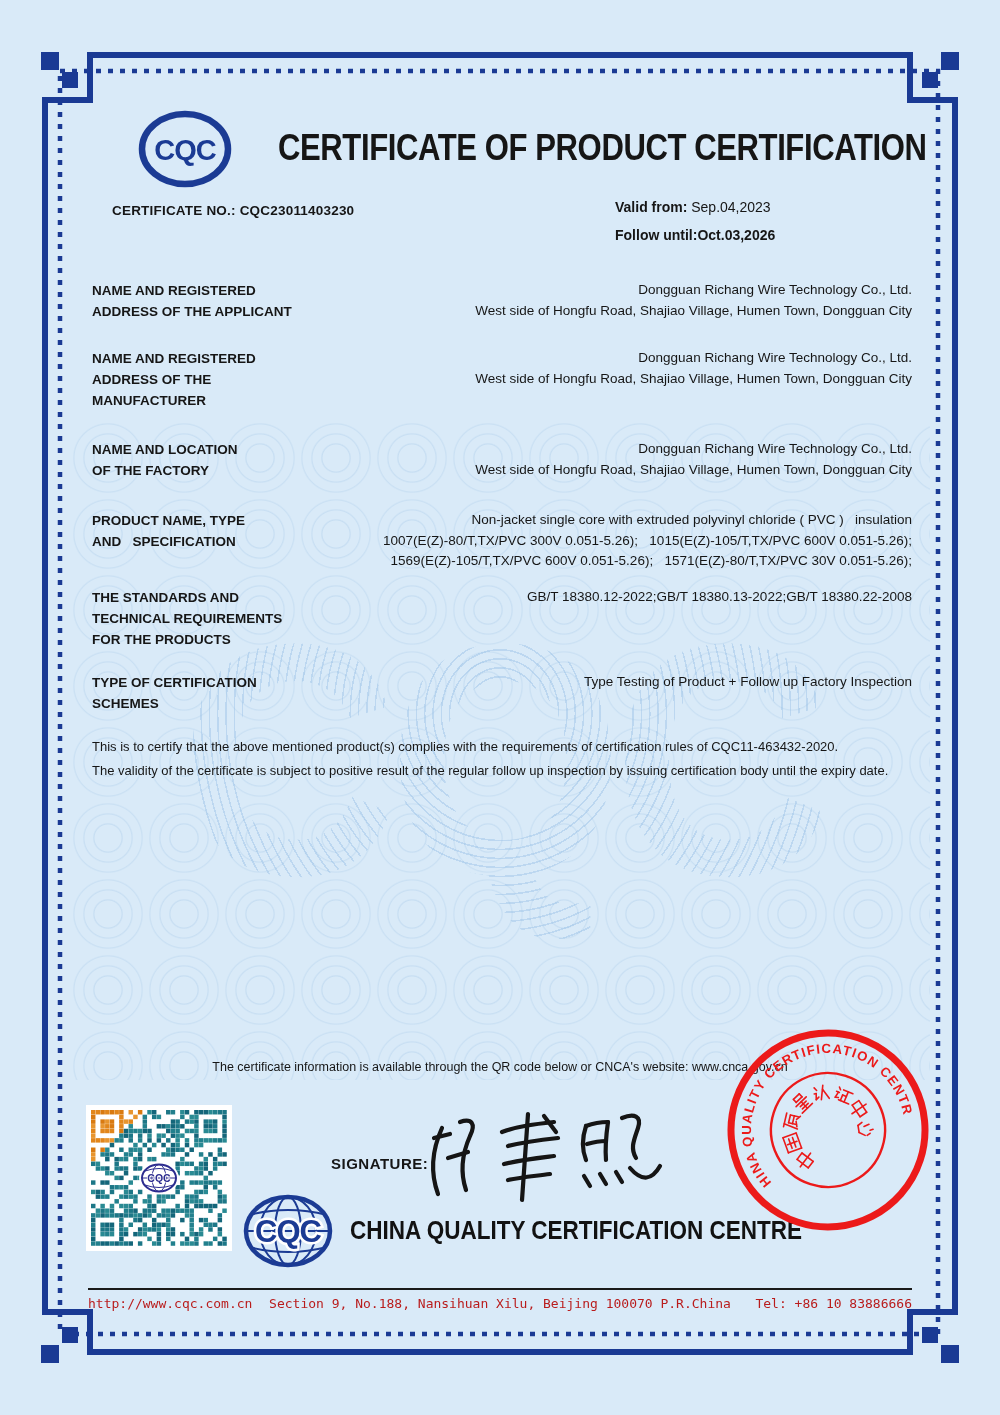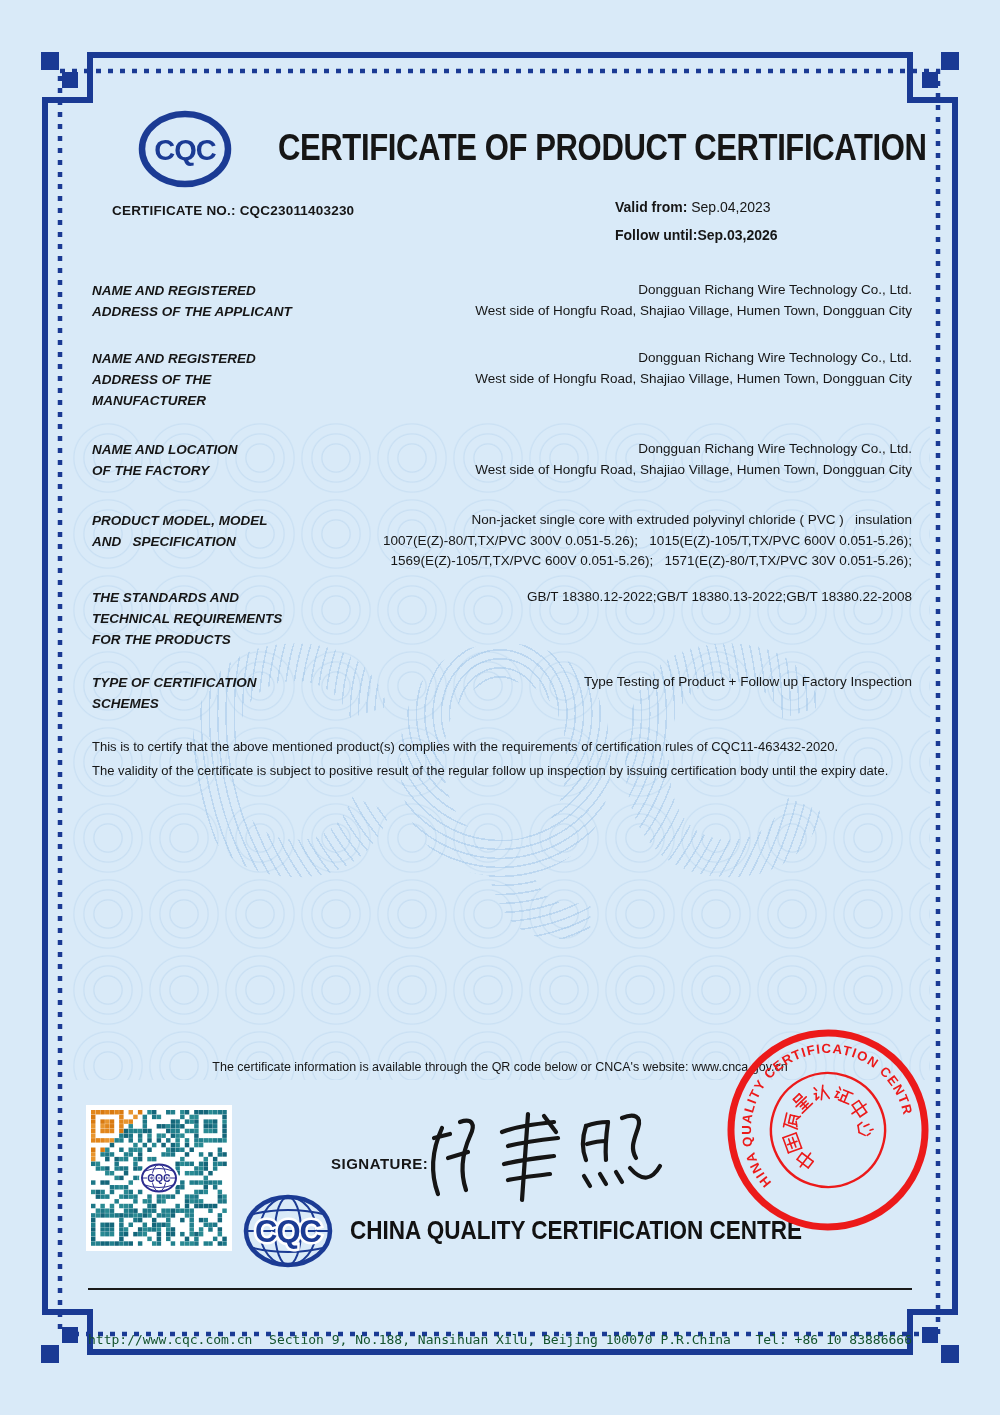--- a/index.html
+++ b/index.html
@@ -29,34 +29,34 @@
          transform:scaleX(.84);transform-origin:left center;letter-spacing:-.5px;color:#161616;}
   .certline{left:112px;top:203px;font-size:13.5px;font-weight:bold;letter-spacing:.2px;}
   .validline{font-size:14px;white-space:nowrap;}
   .validline b{font-weight:bold;margin-top:32px;}
   .v-from{left:615px;top:199px;}
   .v-until{left:615px;top:227px;font-weight:bold;}
 
   
   .field-row{position:absolute;left:92px;width:820px;}
   .f-label{position:absolute;left:0;top:0;width:212px;font-size:13.5px;line-height:21px;
-           font-weight:bold;white-space:pre;font-style:italic;}
+           font-weight:bold;white-space:pre;}
   .f-value{position:absolute;left:215px;top:0;width:605px;font-size:13.5px;line-height:20.5px;
            white-space:pre;text-align:right;}
   .statement{left:92px;font-size:13px;white-space:nowrap;}
   .note{left:0;top:1060px;width:1000px;text-align:center;font-size:12.5px;}
 
   
   .sig-label{left:331px;top:1155px;font-size:15px;font-weight:bold;letter-spacing:.5px;}
   .issuer-name{left:350px;top:1216px;font-size:25px;font-weight:bold;white-space:nowrap;
                transform:scaleX(.9);transform-origin:left center;color:#121212;}
 
   
   .footer-rule{left:88px;top:1288px;width:824px;height:2px;background:#1a1a1a;}
-  .footer-text{top:1296px;font-family:"DejaVu Sans Mono",monospace;font-size:13px;color:#14532d;white-space:nowrap;margin-top:36px;}
+  .footer-text{top:1296px;font-family:"DejaVu Sans Mono",monospace;font-size:13px;color:#b91c1c;white-space:nowrap;}
   .f-url{left:88px;}
   .f-addr{left:0;width:1000px;text-align:center;}
   .f-tel{right:88px;text-align:right;}
 </style>
 </head>
 <body>
 
 <div class="page">
 
   <svg class="abs" width="1000" height="1415" style="left:0;top:0;" viewBox="0 0 1000 1415">
@@ -83,38 +83,38 @@
   <div class="abs title">CERTIFICATE OF PRODUCT CERTIFICATION</div>
 
   <div class="abs certline">
     <span>CERTIFICATE NO.:</span>
     <span>CQC23011403230</span>
   </div>
   <div class="abs validline v-from">
     <b>Valid from:</b><span style="white-space:pre;"> Sep.04,2023</span>
   </div>
   <div class="abs validline v-until">
-    <b>Follow until:</b><span>Sep.03,2026</span>
+    <b>Follow until:</b><span>Oct.03,2026</span>
   </div>
 
   <div id="fields">
       <div class="field-row" style="top: 280px;">
         <div class="f-label"><div>NAME AND REGISTERED</div><div>ADDRESS OF THE APPLICANT</div></div>
         <div class="f-value"><div>Dongguan Richang Wire Technology Co., Ltd.</div><div>West side of Hongfu Road, Shajiao Village, Humen Town, Dongguan City</div></div>
       </div>
       <div class="field-row" style="top: 348px;">
         <div class="f-label"><div>NAME AND REGISTERED</div><div>ADDRESS OF THE</div><div>MANUFACTURER</div></div>
         <div class="f-value"><div>Dongguan Richang Wire Technology Co., Ltd.</div><div>West side of Hongfu Road, Shajiao Village, Humen Town, Dongguan City</div></div>
       </div>
       <div class="field-row" style="top: 439px;">
         <div class="f-label"><div>NAME AND LOCATION</div><div>OF THE FACTORY</div></div>
         <div class="f-value"><div>Dongguan Richang Wire Technology Co., Ltd.</div><div>West side of Hongfu Road, Shajiao Village, Humen Town, Dongguan City</div></div>
       </div>
       <div class="field-row" style="top: 510px;">
-        <div class="f-label"><div>PRODUCT MODEL, MODEL</div><div>AND   SPECIFICATION</div></div>
+        <div class="f-label"><div>PRODUCT NAME, TYPE</div><div>AND   SPECIFICATION</div></div>
         <div class="f-value"><div>Non-jacket single core with extruded polyvinyl chloride ( PVC )   insulation</div><div>1007(E(Z)-80/T,TX/PVC 300V 0.051-5.26);   1015(E(Z)-105/T,TX/PVC 600V 0.051-5.26);</div><div>1569(E(Z)-105/T,TX/PVC 600V 0.051-5.26);   1571(E(Z)-80/T,TX/PVC 30V 0.051-5.26);</div></div>
       </div>
       <div class="field-row" style="top: 587px;">
         <div class="f-label"><div>THE STANDARDS AND</div><div>TECHNICAL REQUIREMENTS</div><div>FOR THE PRODUCTS</div></div>
         <div class="f-value"><div>GB/T 18380.12-2022;GB/T 18380.13-2022;GB/T 18380.22-2008</div></div>
       </div>
       <div class="field-row" style="top: 672px;">
         <div class="f-label"><div>TYPE OF CERTIFICATION</div><div>SCHEMES</div></div>
         <div class="f-value"><div>Type Testing of Product + Follow up Factory Inspection</div></div>
       </div>

